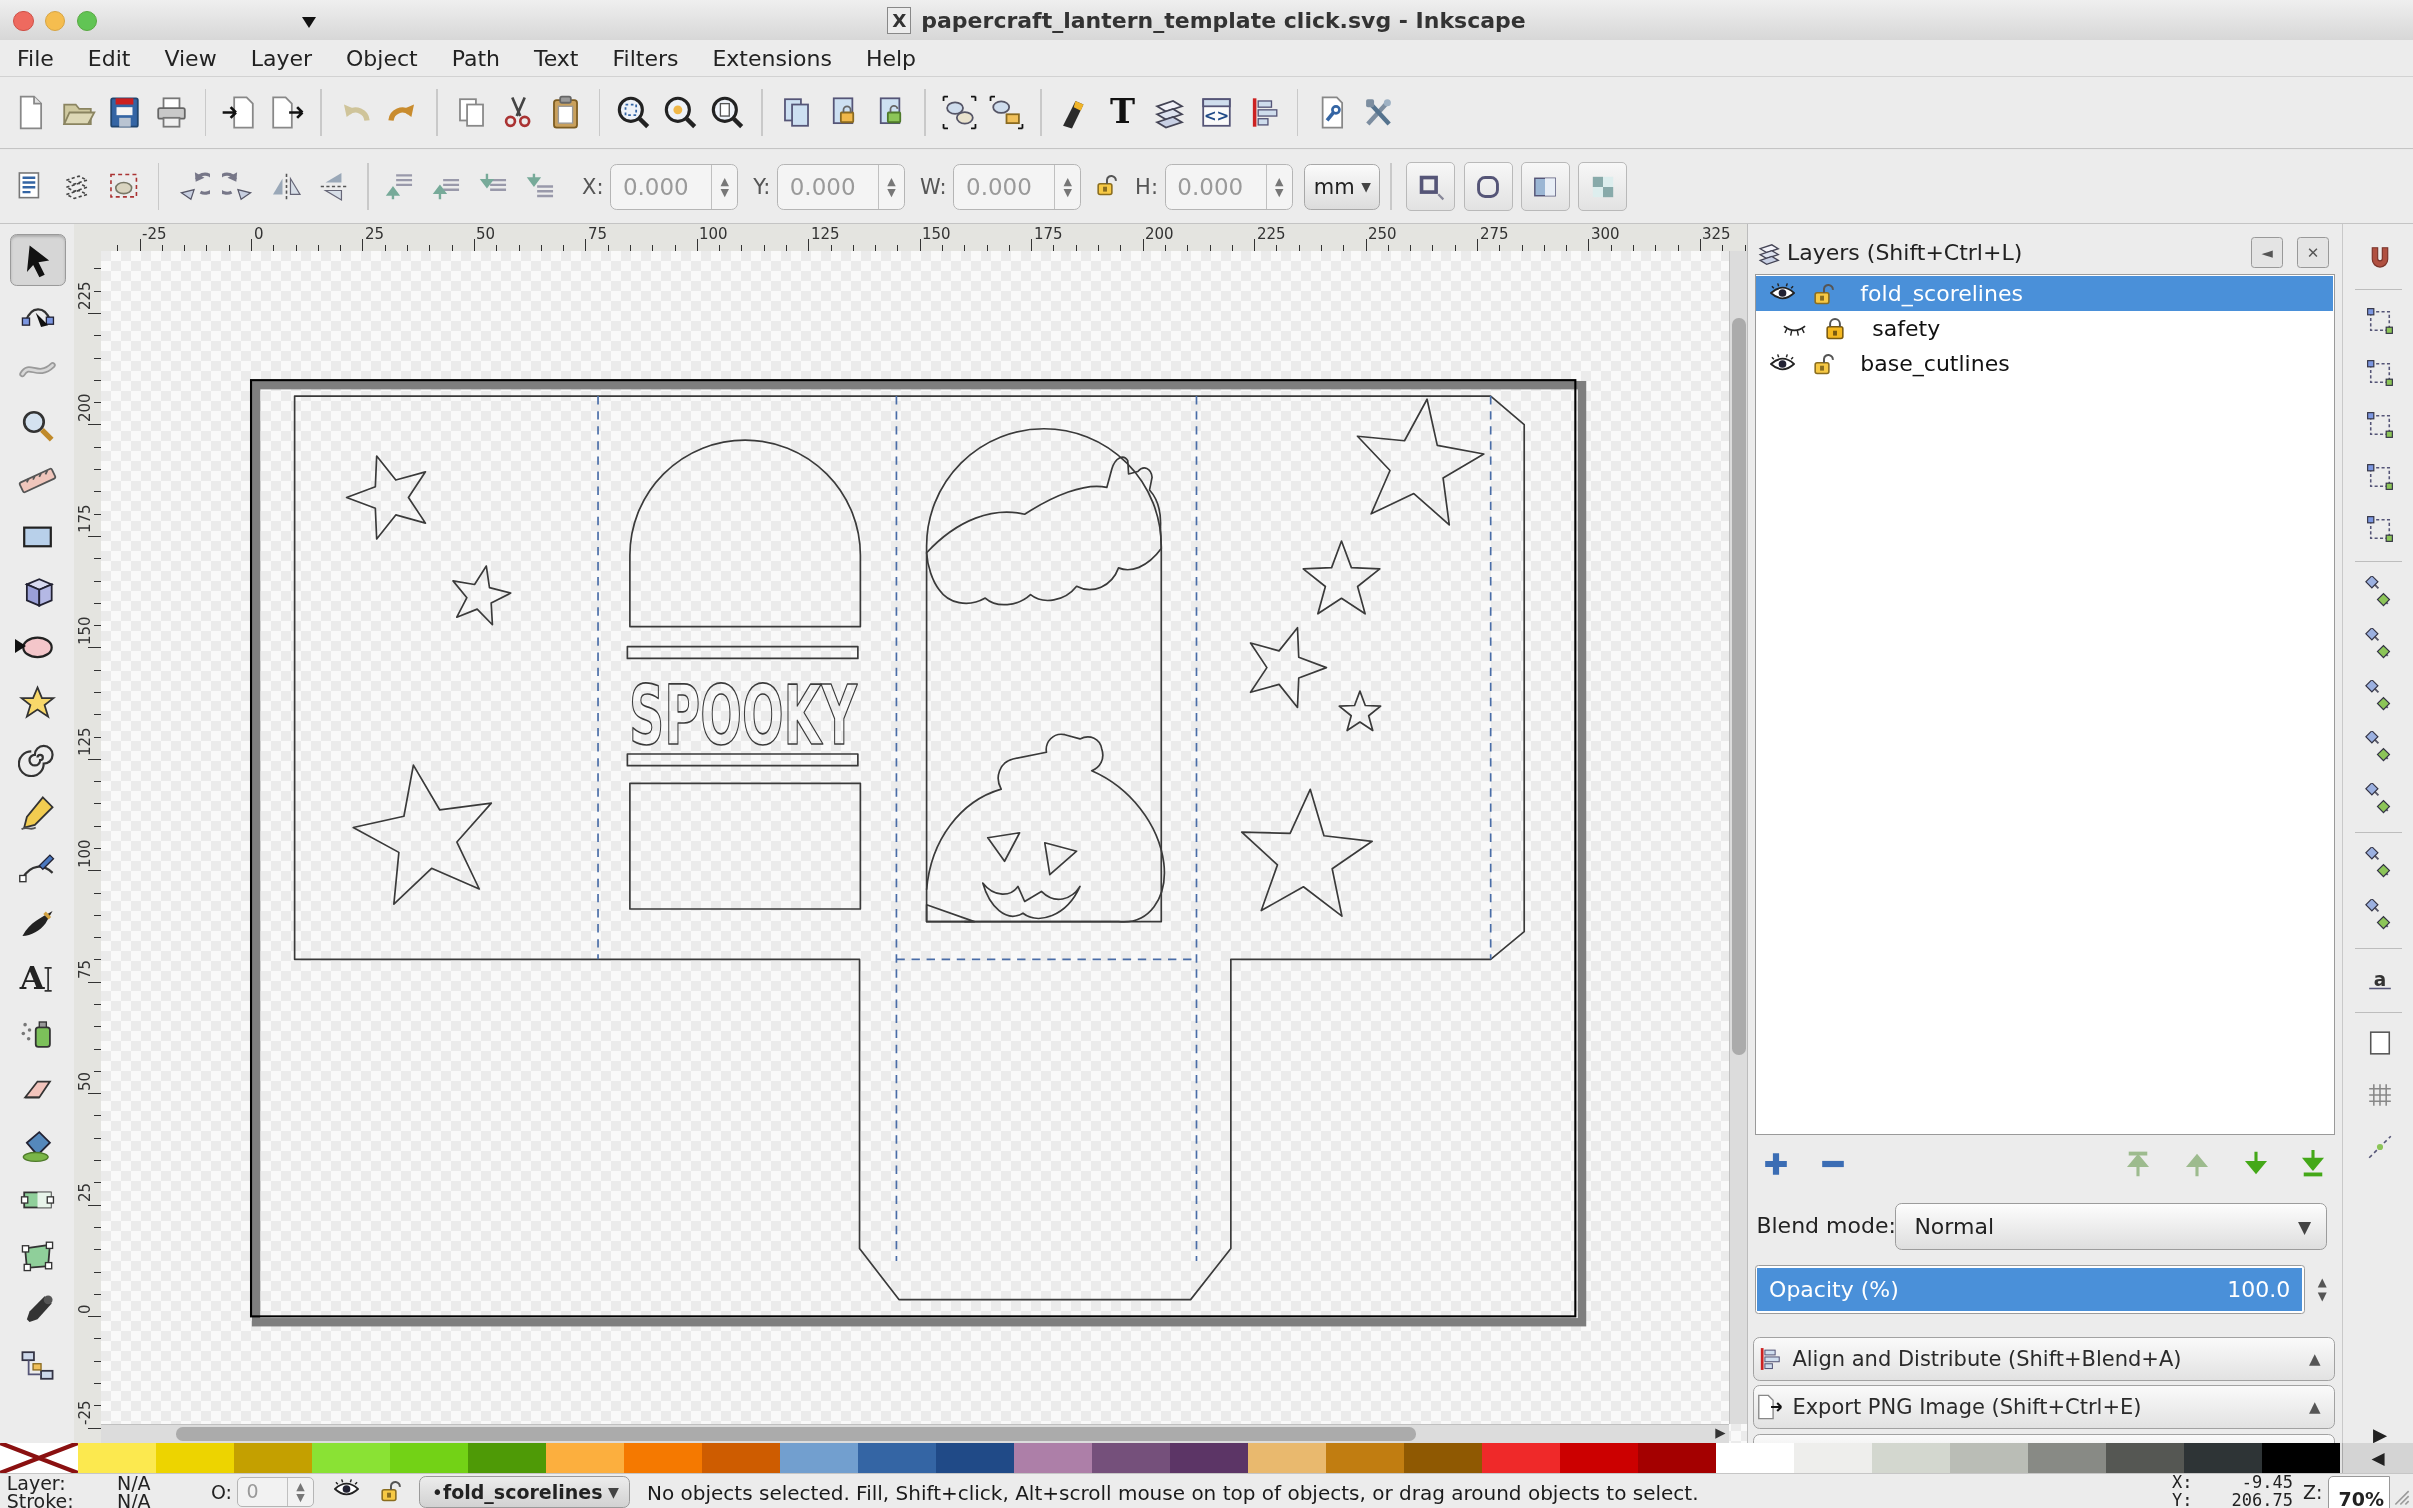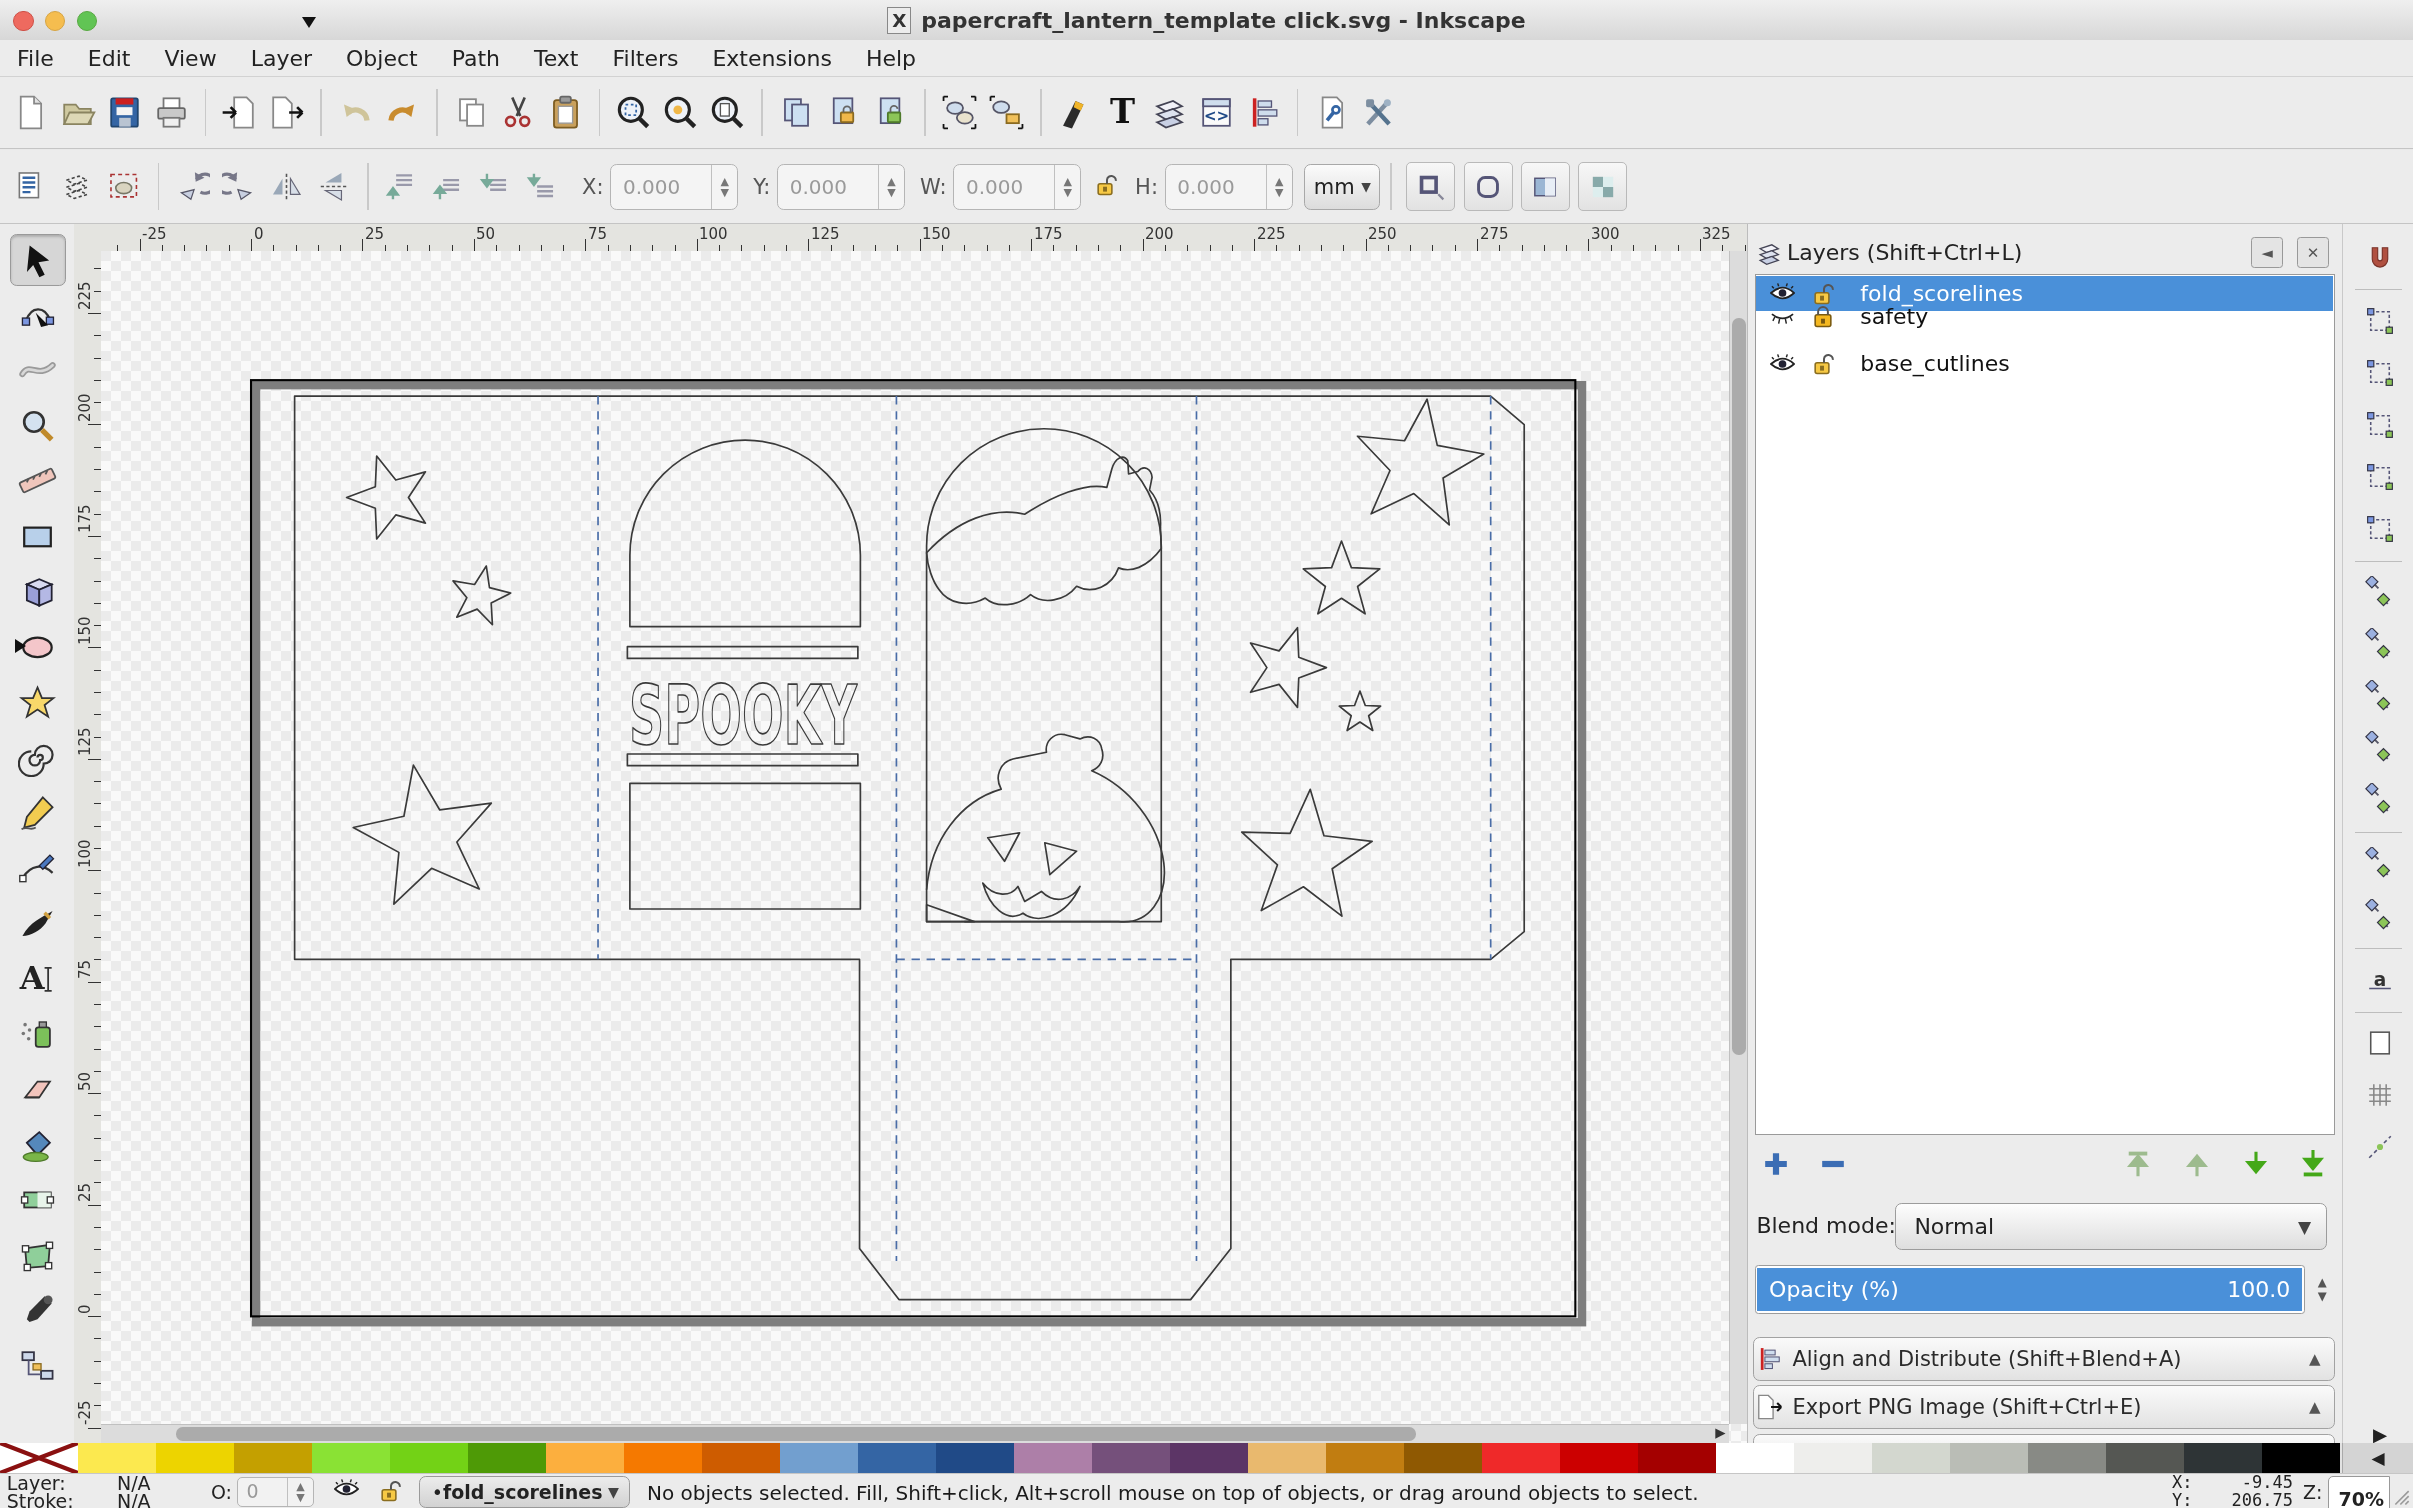--- a/index.html
+++ b/index.html
@@ -21,21 +21,21 @@
   #commandbar{position:absolute;left:0;top:77px;width:2413px;height:72px;background:#ececec;
     display:flex;align-items:center;padding-left:6.7px;box-sizing:border-box;border-bottom:0.8px solid #c4c4c4;}
   .icon-btn{width:47px;height:47px;display:flex;align-items:center;justify-content:center;border-radius:5px;flex:none;}
   .sep{width:1.7px;height:47px;background:#c9c9c9;margin:0 10px;flex:none;}
   
   #tooloptions{position:absolute;left:0;top:150px;width:2413px;height:74px;background:#ececec;
     display:flex;align-items:center;padding-left:6.7px;box-sizing:border-box;border-bottom:0.8px solid #c4c4c4;}
   .to-label{font-size:21px;color:#555;margin:0 6.7px 0 15px;}
   .spinfield{width:126px;height:44px;background:#f4f4f4;border:1.7px solid #b5b5b5;border-radius:6.7px;
     display:flex;align-items:center;flex:none;}
-  .spinfield .val{flex:1;text-align:left;padding-left:11.7px;font-size:20px;color:#9a9a9a;}
+  .spinfield .val{flex:1;text-align:left;padding-left:11.7px;font-size:23px;color:#9a9a9a;}
   .spinner{width:25px;height:100%;border-left:0.8px solid #c0c0c0;display:flex;flex-direction:column;
     align-items:center;justify-content:center;color:#777;font-size:11px;line-height:11px;}
   .unitbox{width:74px;height:44px;background:linear-gradient(#fbfbfb,#dcdcdc);border:1.7px solid #a8a8a8;border-radius:6.7px;
     display:flex;align-items:center;justify-content:center;gap:6.7px;font-size:21px;color:#222;margin-left:11.7px;flex:none;}
   
   #toolbox{position:absolute;left:0;top:224px;width:74px;height:1219px;background:#ececec;border-right:0.8px solid #c9c9c9;}
   .tool-cell{position:absolute;left:10px;width:54px;height:50px;display:flex;align-items:center;justify-content:center;border-radius:6.7px;}
   .tool-cell.active{background:#d6d6d6;border:0.8px solid #9a9a9a;box-shadow:inset 0 1.7px 2.5px rgba(0,0,0,.2);}
   
   #ruler-corner{position:absolute;left:74px;top:224px;width:27px;height:28px;background:#e4e4e0;border-right:0.8px solid #999;border-bottom:0.8px solid #555;}
@@ -838,21 +838,21 @@
           </span>
           <span class="layer-ico">
             <svg width="22" height="23.5" viewBox="0 0 22 24">
               <rect x="3" y="11" width="14" height="11" rx="2" fill="#f7c944" stroke="#8a6d1f" stroke-width="1.6"></rect>
               <path d="M12,11 V7 a4.5,4.5 0 0 1 9,1" fill="none" stroke="#555" stroke-width="2"></path>
               <rect x="8" y="14" width="4" height="5" fill="#8a6d1f"></rect>
             </svg>
           </span>
           <span class="lname">fold_scorelines</span>
         </div>
-        <div class="layer-row" style="top: 24px;">
+        <div class="layer-row" style="top: 36px; margin-left: 12px;">
           <span class="layer-ico">
             <svg width="25" height="20" viewBox="0 0 26 20">
               <path d="M2,7 Q13,16 24,7" fill="none" stroke="#222" stroke-width="1.8"></path>
               <path d="M5,10 l-2,4 M10,12 l-1,5 M16,12 l1,5 M21,10 l2,4" stroke="#222" stroke-width="1.5"></path>
             </svg>
           </span>
           <span class="layer-ico">
             <svg width="22" height="23.5" viewBox="0 0 22 24">
               <rect x="3" y="10" width="16" height="12" rx="2" fill="#f5b820" stroke="#7a5a10" stroke-width="1.6"></rect>
               <path d="M6,10 V7 a5,5 0 0 1 10,0 V10" fill="none" stroke="#555" stroke-width="2"></path>

